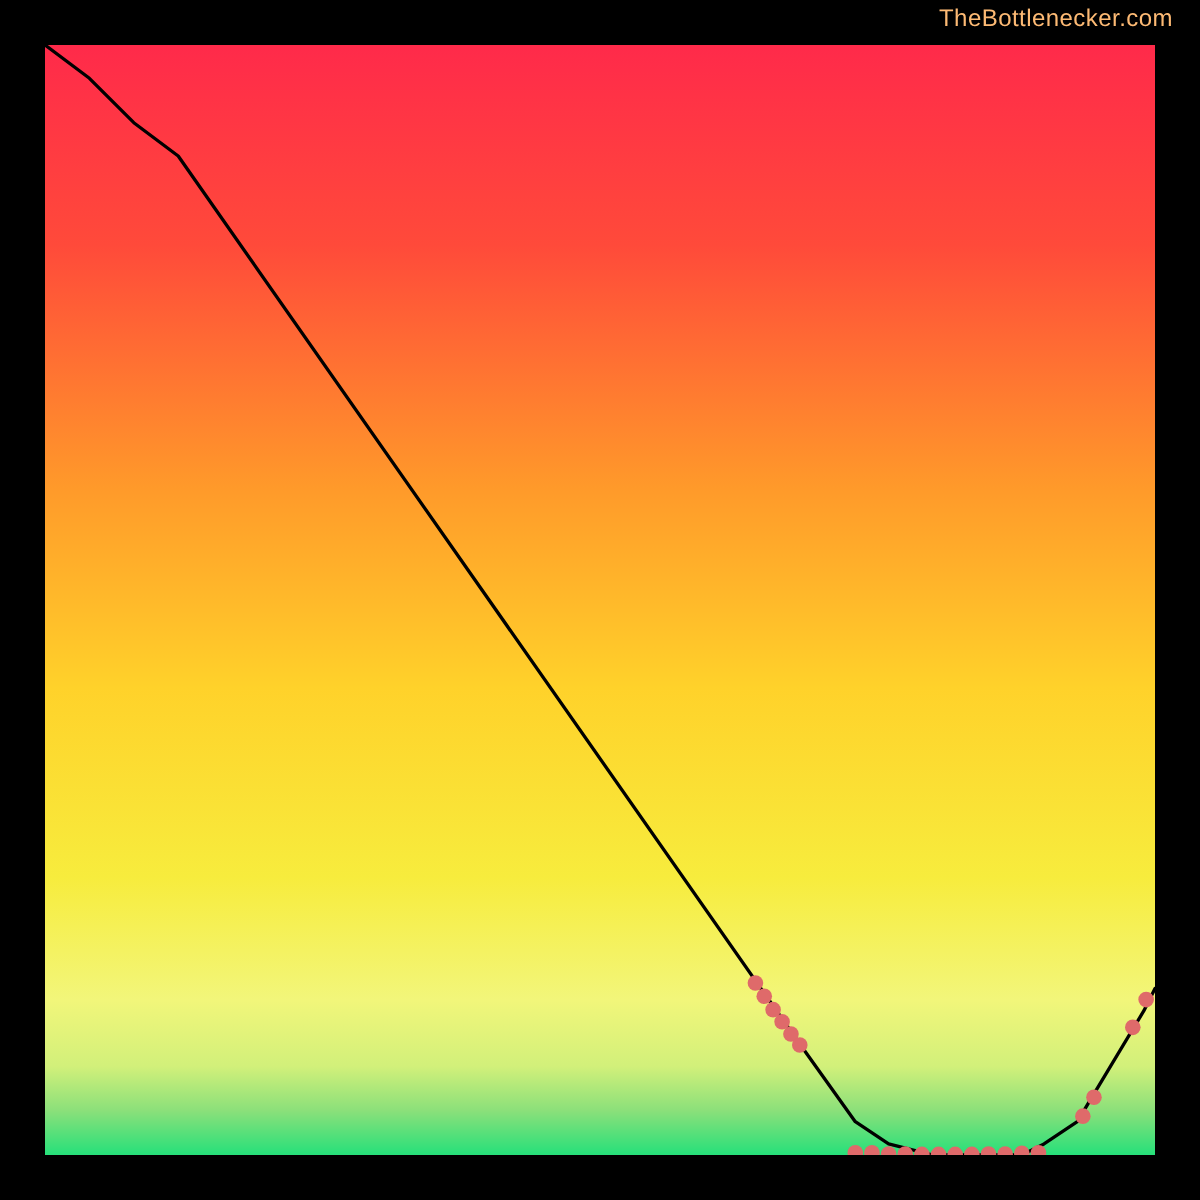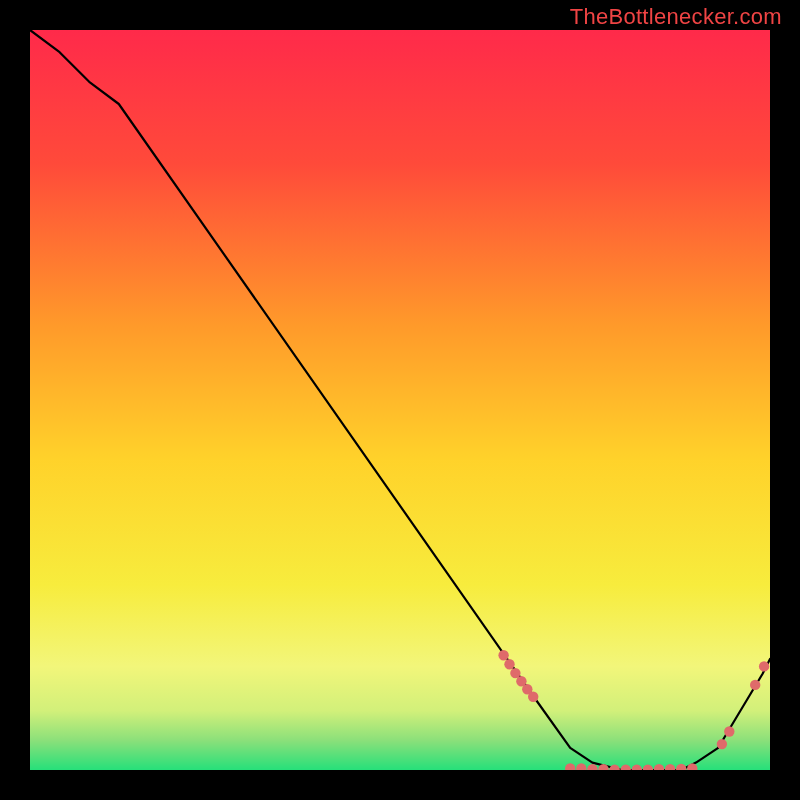--- a/index.html
+++ b/index.html
@@ -14,22 +14,22 @@
   .frame {
     width: 800px;
     height: 800px;
     background: #000;
     position: relative;
   }
   .watermark {
     position: absolute;
     top: 4px;
     right: 18px;
-    color: #ef4444;
-    font-size: 22px;
+    color: #fdba74;
+    font-size: 16px;
     font-weight: 500;
     letter-spacing: 0.3px;
     z-index: 10;
   }
   svg {
     position: absolute;
     left: 30px;
     top: 30px;
     width: 740px;
     height: 740px;

